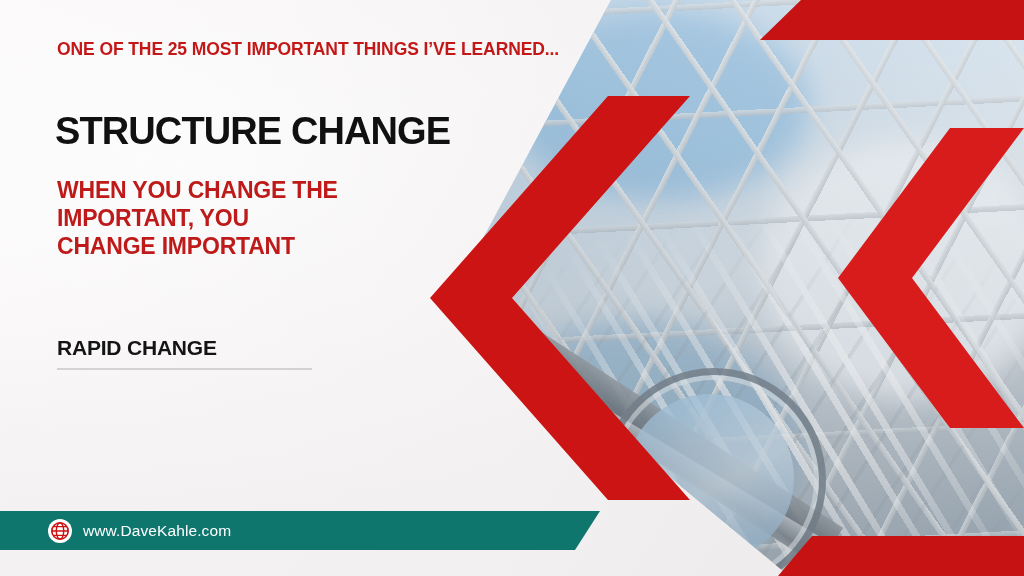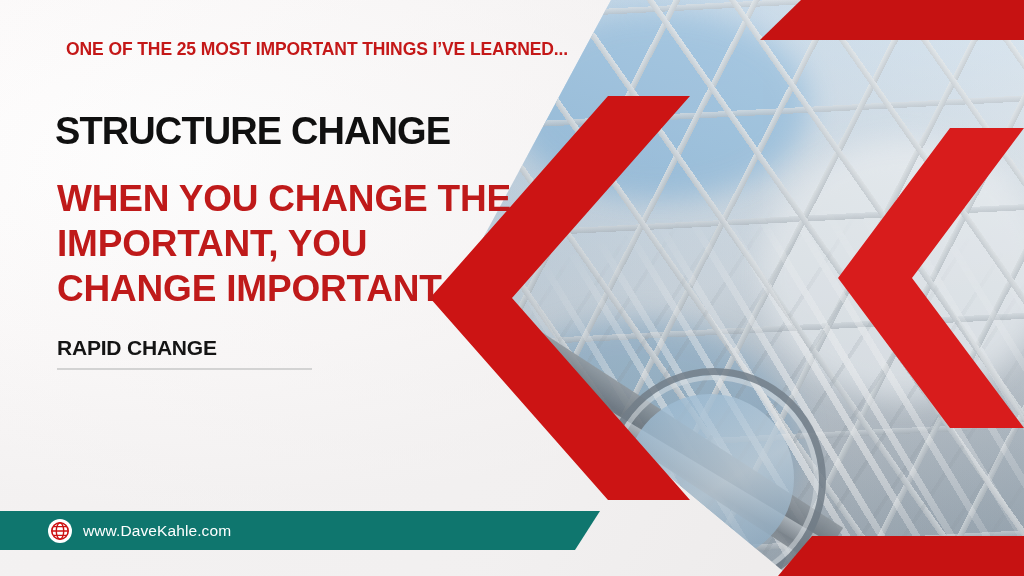--- a/index.html
+++ b/index.html
@@ -202,42 +202,42 @@
     font-size: 15.5px;
     font-weight: 400;
     letter-spacing: .1px;
     margin-left: 11px;
     white-space: nowrap;
   }
 
   
   .eyebrow {
     position: absolute;
-    left: 66px; top: 39px;
+    left: 57px; top: 39px;
     font-size: 17.5px;
     font-weight: bold;
     color: #c41818;
     letter-spacing: -0.1px;
     white-space: nowrap;
   }
   .title {
     position: absolute;
     left: 55px; top: 112px;
     font-size: 38px;
     font-weight: bold;
     color: #101010;
     letter-spacing: -0.9px;
     line-height: 1;
     white-space: nowrap;
   }
   .subtitle {
     position: absolute;
     left: 57px; top: 176px;
     width: 470px;
-    font-size: 37px;
+    font-size: 23px;
     font-weight: bold;
     color: #bf1a1a;
     line-height: 1.22;
     letter-spacing: -0.2px;
   }
   .subtitle div { white-space: nowrap; }
 
   .section-head {
     position: absolute;
     left: 57px; top: 336px;

